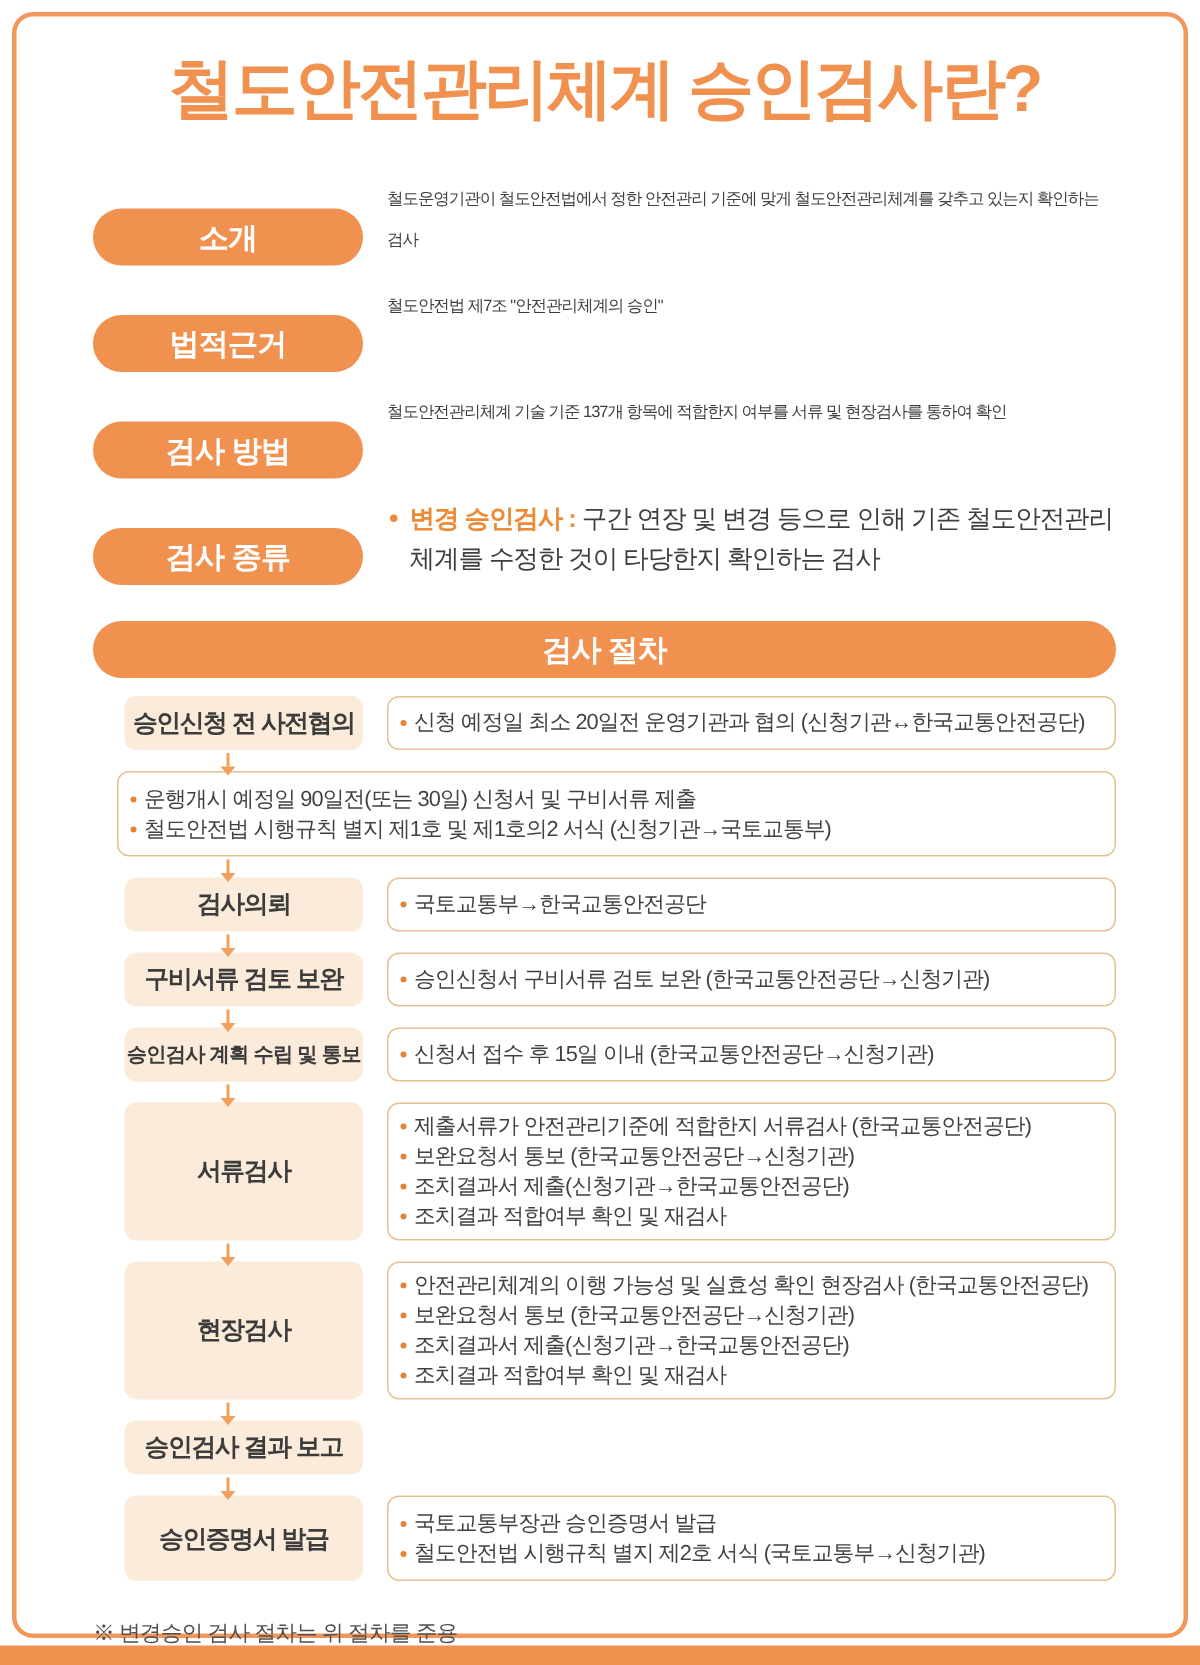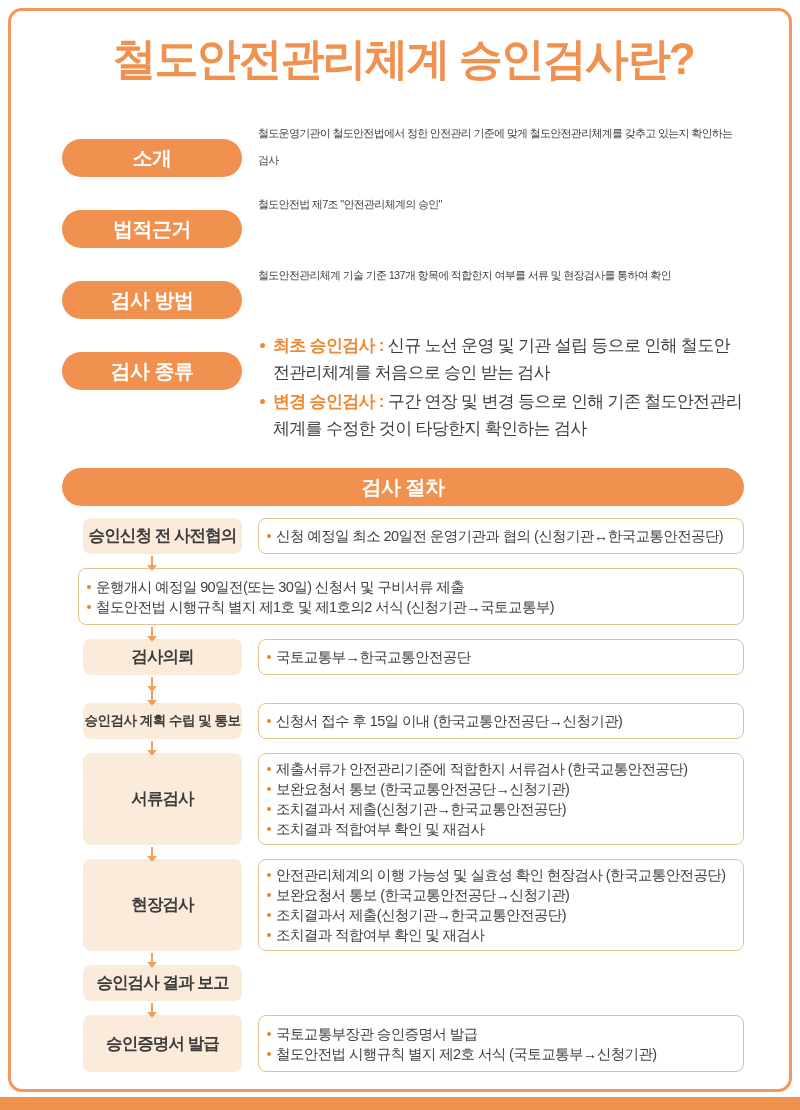--- a/index.html
+++ b/index.html
@@ -94,23 +94,20 @@
         <div class="info-text">철도안전법 제7조 "안전관리체계의 승인"</div>
       </div>
       <div class="info-row">
         <div class="pill">검사 방법</div>
         <div class="info-text">철도안전관리체계 기술 기준 137개 항목에 적합한지 여부를 서류 및 현장검사를 통하여 확인</div>
       </div>
       <div class="info-row">
         <div class="pill">검사 종류</div>
         <div class="kinds">
           <div class="kind-item">
-            <span class="kdot"></span><span class="kind-term">최초 승인검사 : </span><span>신규 노선 운영 및 기관 설립 등으로 인해 철도안전관리체계를 처음으로 승인 받는 검사</span>
-          </div>
-          <div class="kind-item">
             <span class="kdot"></span><span class="kind-term">변경 승인검사 : </span><span>구간 연장 및 변경 등으로 인해 기존 철도안전관리체계를 수정한 것이 타당한지 확인하는 검사</span>
           </div>
         </div>
       </div>
     </div>
 
     <div class="proc-pill-row">
       <div class="pill">검사 절차</div>
     </div>
 
@@ -155,20 +152,31 @@
           <div class="bullet-line">
               <span class="dot"></span>
               <span>국토교통부→한국교통안전공단</span>
             </div>
         </div>
       </div>
       <div class="arrow-row">
           <span class="down-arrow"></span>
         </div>
 
+      <div class="flow-row r1">
+        <div class="step-col">
+            <div class="step-name">구비서류 검토 보완</div>
+          </div>
+        <div class="detail-box">
+          <div class="bullet-line">
+              <span class="dot"></span>
+              <span>승인신청서 구비서류 검토 보완 (한국교통안전공단→신청기관)</span>
+            </div>
+        </div>
+      </div>
       <div class="arrow-row">
           <span class="down-arrow"></span>
         </div>
 
       <div class="flow-row r1">
         <div class="step-col">
             <div class="step-name tight">승인검사 계획 수립 및 통보</div>
           </div>
         <div class="detail-box">
           <div class="bullet-line">

